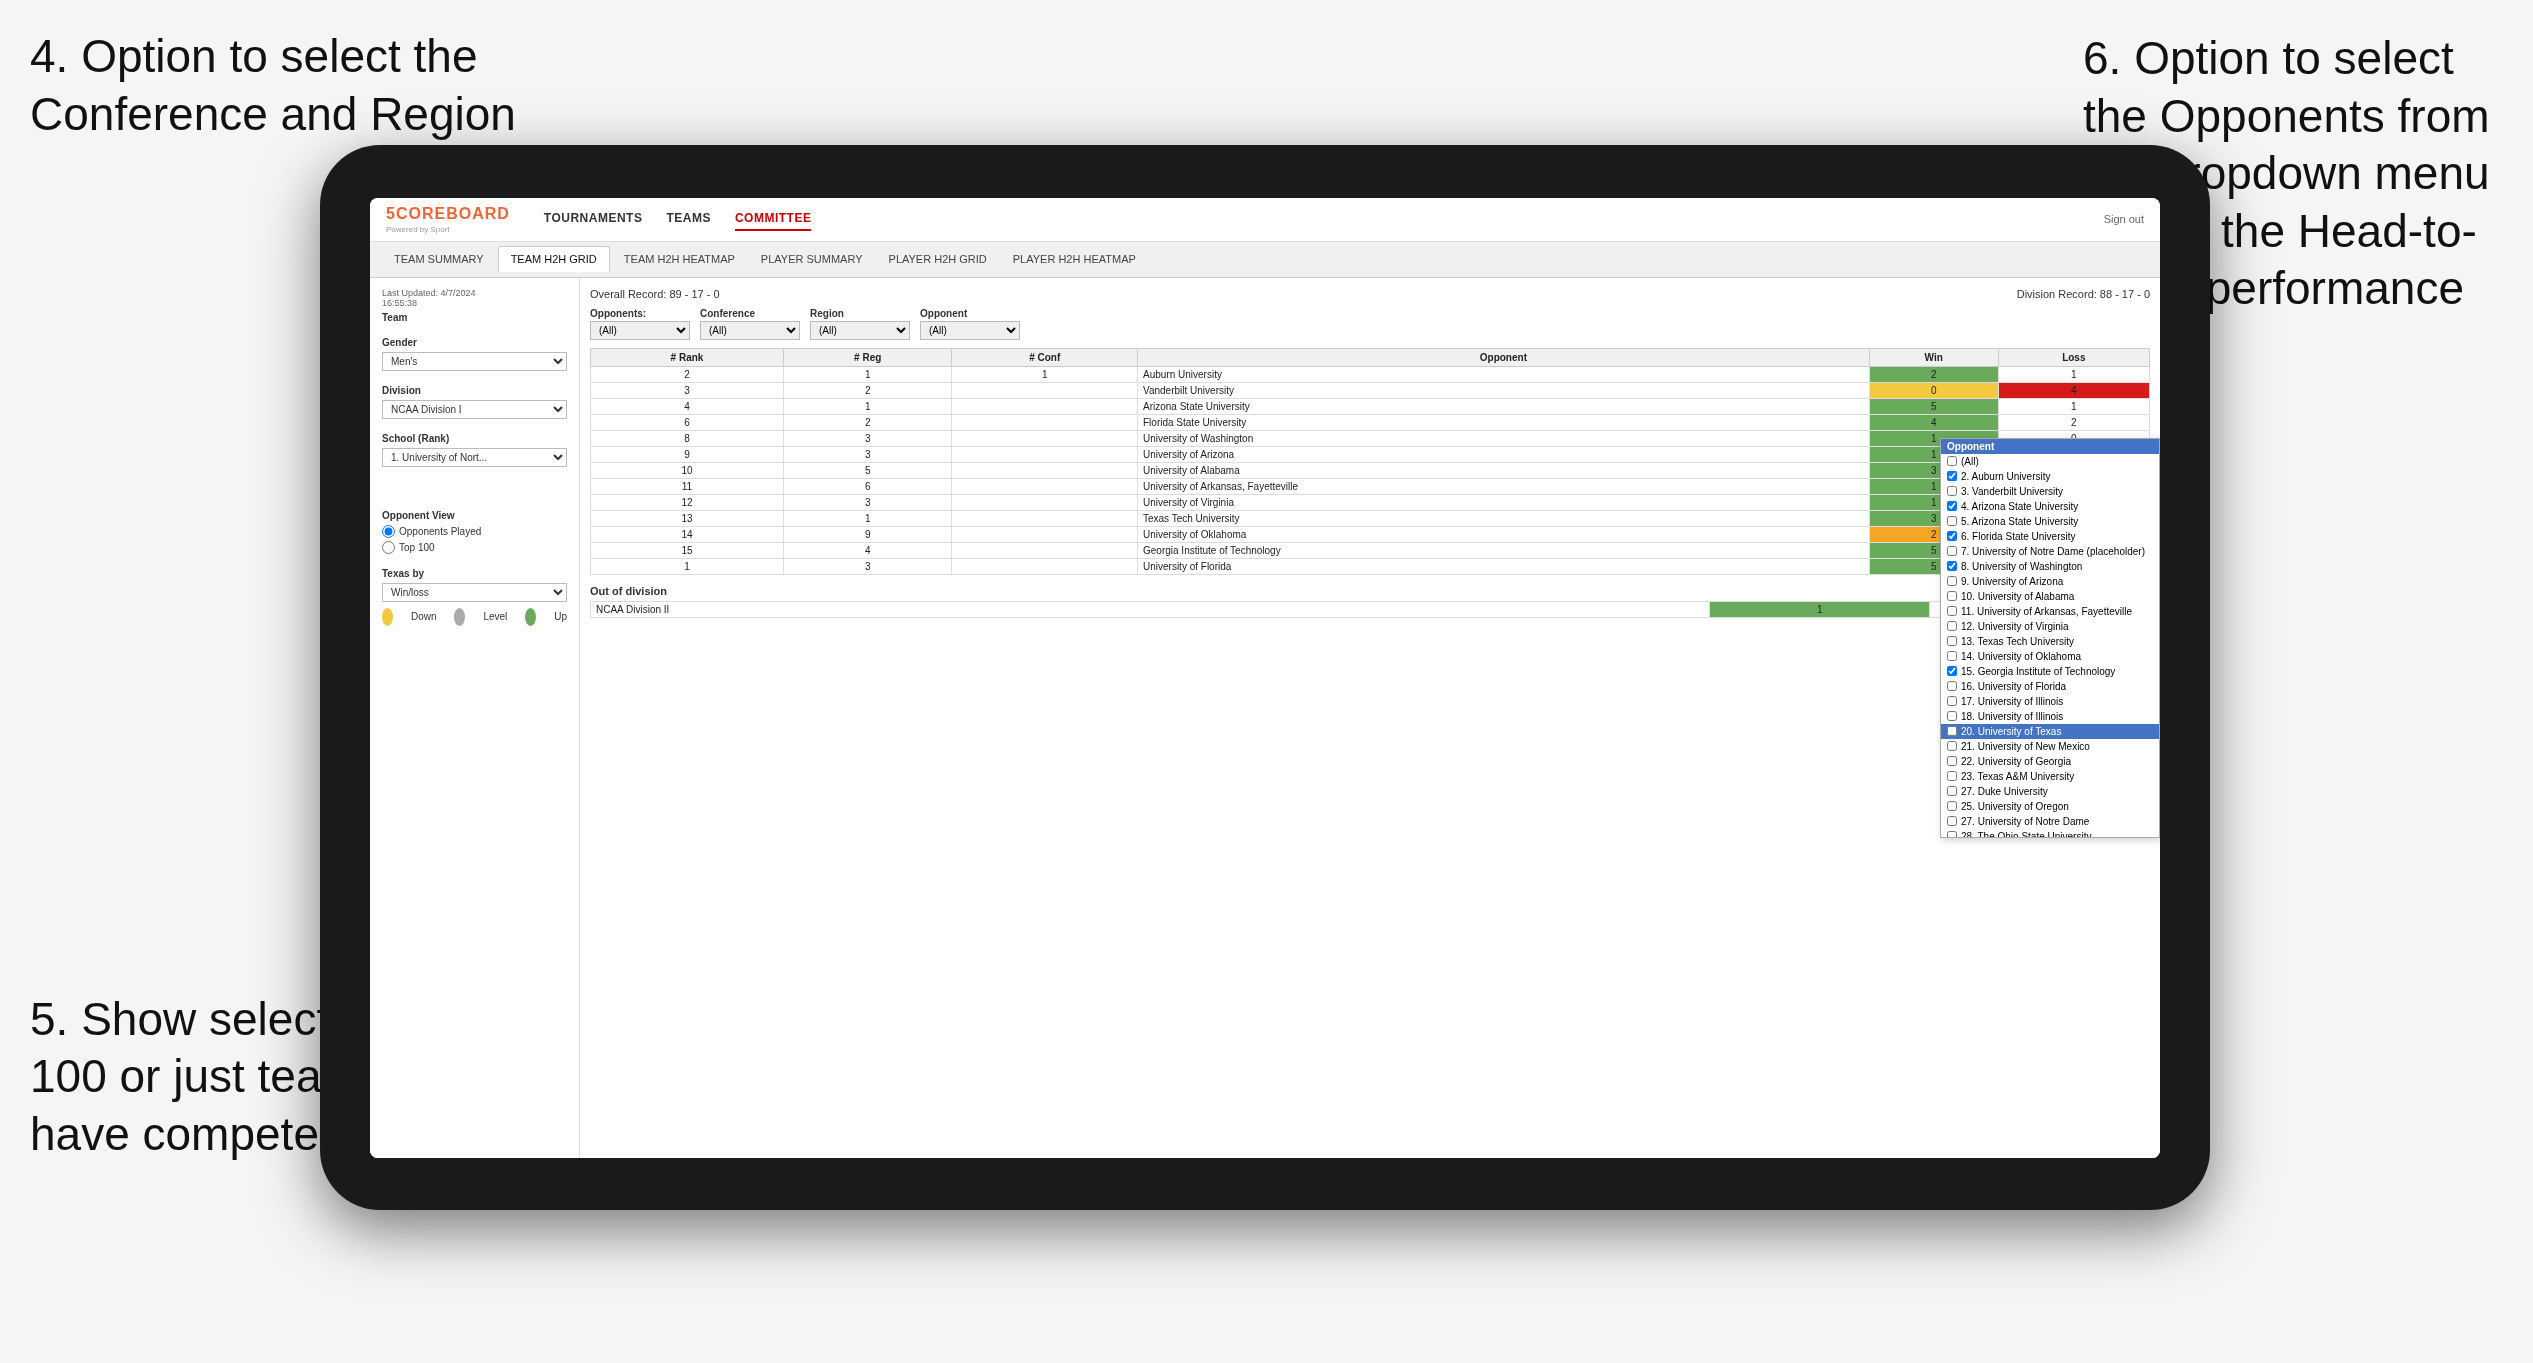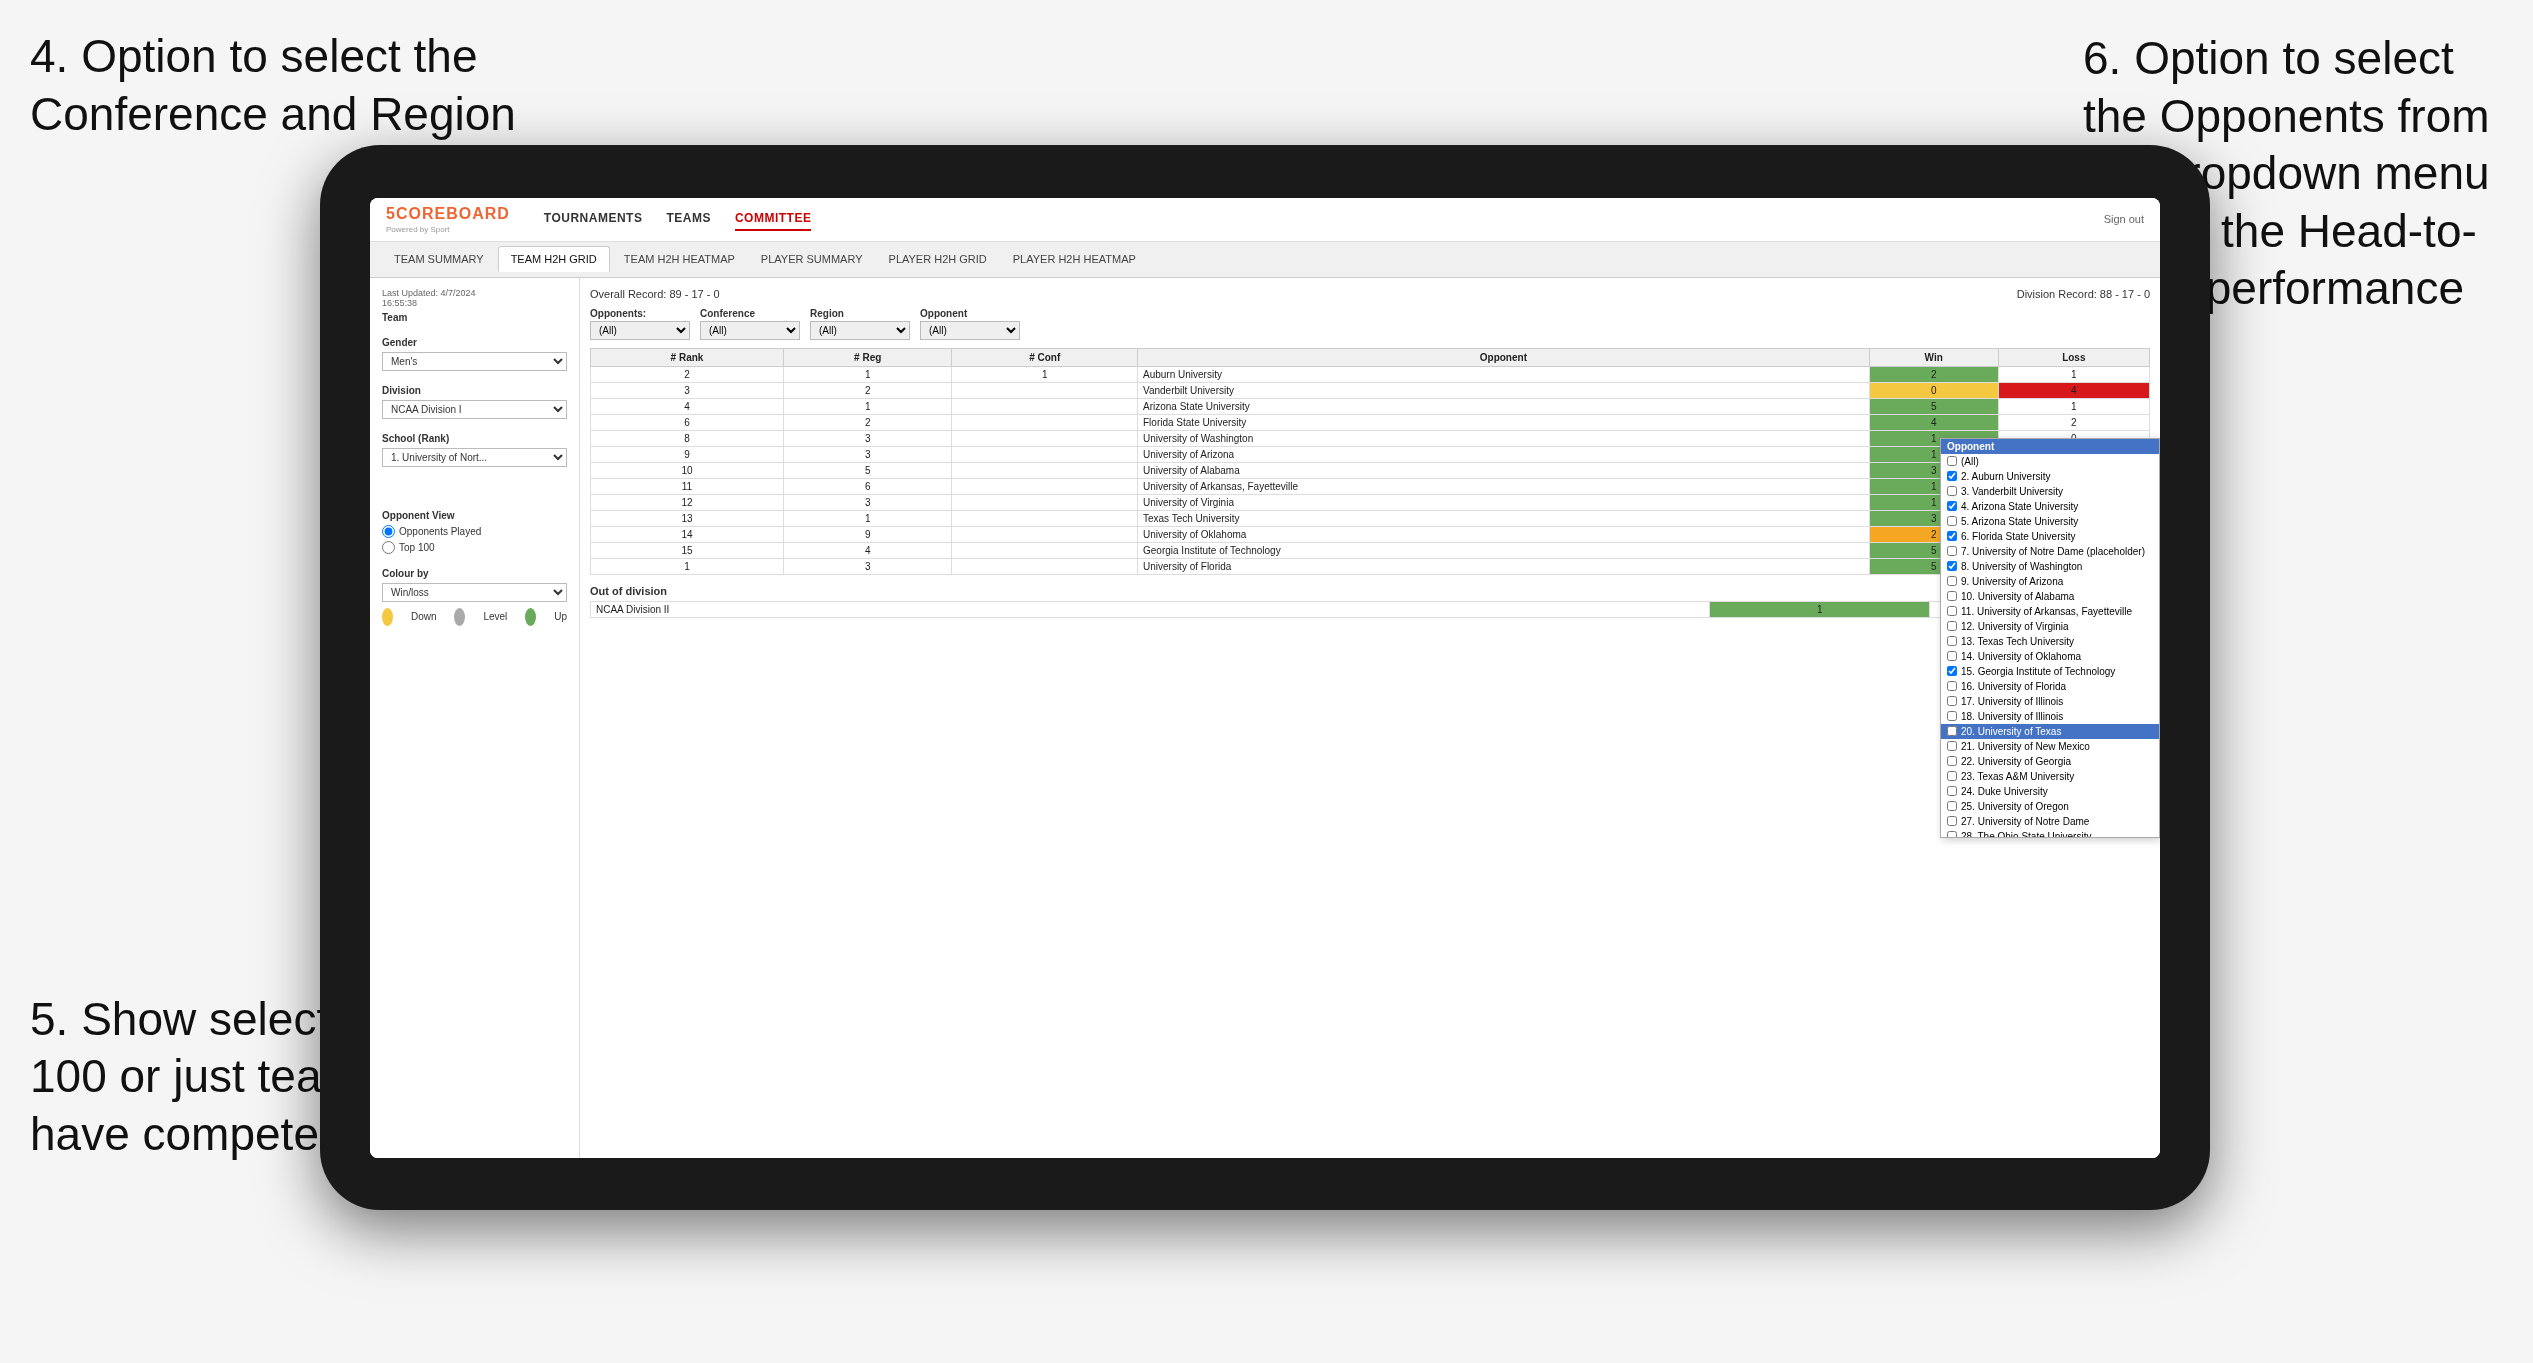--- a/index.html
+++ b/index.html
@@ -445,21 +445,21 @@
             <input type="radio" name="opview" checked="" style="">
             <span>Opponents Played</span>
           </div>
           <div class="radio-row">
             <input type="radio" name="opview" style="">
             <span>Top 100</span>
           </div>
         </div>
 
         <div class="colour-section sidebar-section">
-          <div class="sidebar-label">Colour by</div>
+          <div class="sidebar-label">Texas by</div>
           <select class="sidebar-select">
             <option>Win/loss</option>
           </select>
           <div class="legend-row">
             <div class="legend-dot" style="background:#f5c842;"></div>
             <span class="legend-label">Down</span>
             <div class="legend-dot" style="background:#aaa;"></div>
             <span class="legend-label">Level</span>
             <div class="legend-dot" style="background:#6aaa5b;"></div>
             <span class="legend-label">Up</span>
@@ -721,21 +721,21 @@
               <div class="dropdown-item">
                 <input type="checkbox" style=""> 
                 <span>22. University of Georgia</span>
               </div>
               <div class="dropdown-item">
                 <input type="checkbox" style=""> 
                 <span>23. Texas A&amp;M University</span>
               </div>
               <div class="dropdown-item">
                 <input type="checkbox" style=""> 
-                <span>24. Duke University</span>
+                <span>27. Duke University</span>
               </div>
               <div class="dropdown-item">
                 <input type="checkbox" style=""> 
                 <span>25. University of Oregon</span>
               </div>
               <div class="dropdown-item">
                 <input type="checkbox" style=""> 
                 <span>27. University of Notre Dame</span>
               </div>
               <div class="dropdown-item">

